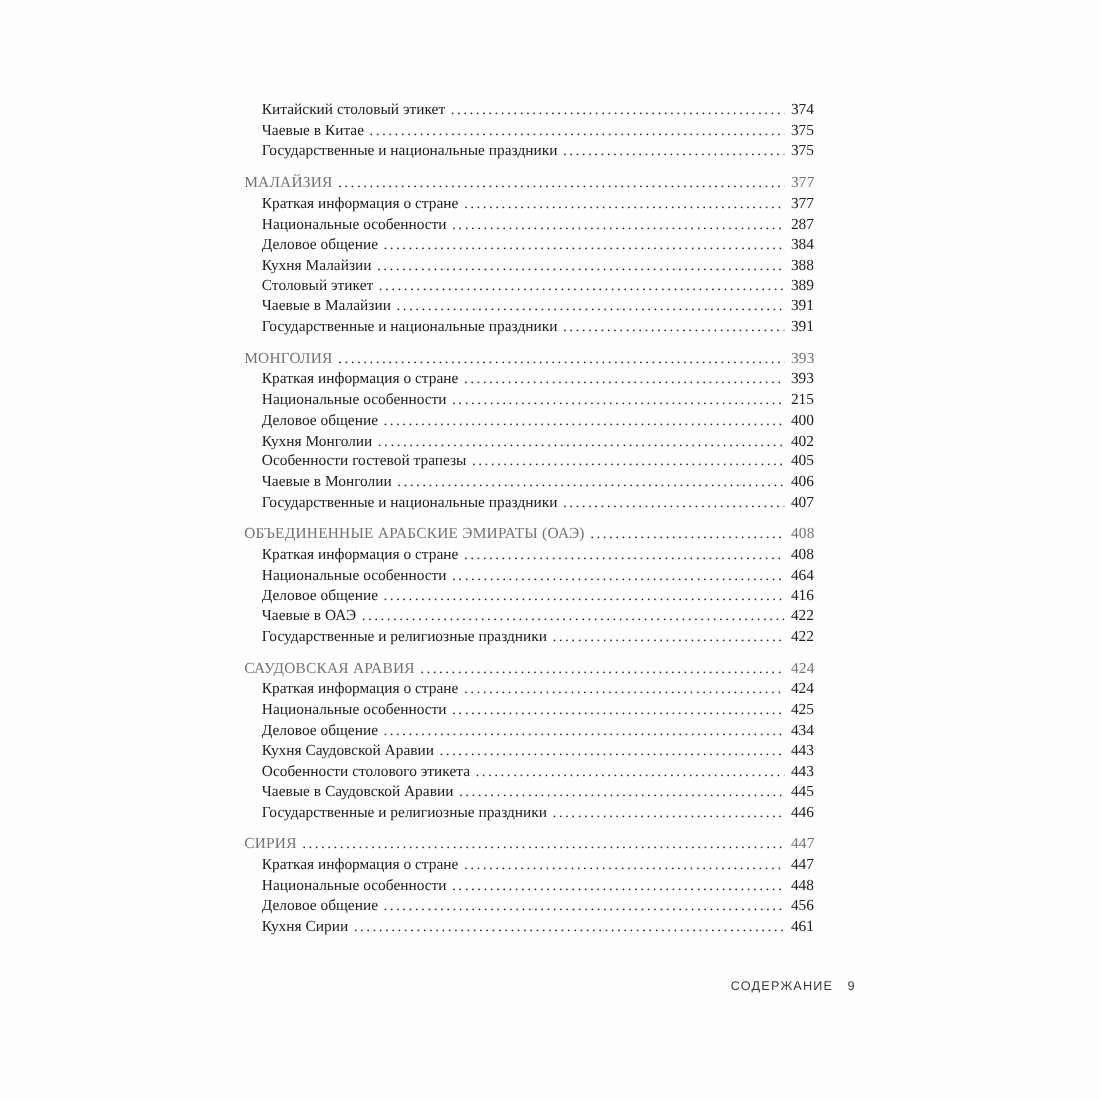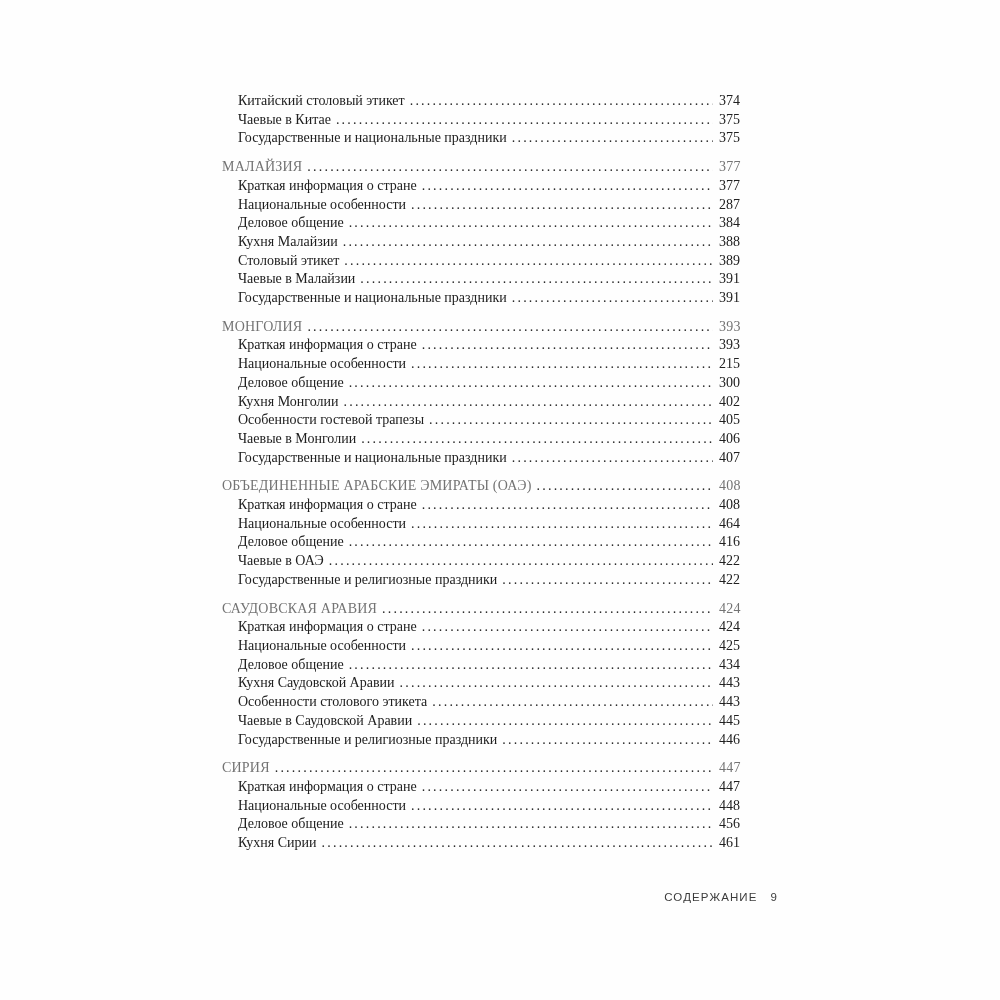--- a/index.html
+++ b/index.html
@@ -171,21 +171,21 @@
 
   <div class="row entry">
     <span class="label">Национальные особенности</span>
     <span class="dots"></span>
     <span class="pagenum">215</span>
   </div>
 
   <div class="row entry">
     <span class="label">Деловое общение</span>
     <span class="dots"></span>
-    <span class="pagenum">300</span>
+    <span class="pagenum">400</span>
   </div>
 
   <div class="row entry">
     <span class="label">Кухня Монголии</span>
     <span class="dots"></span>
     <span class="pagenum">402</span>
   </div>
 
   <div class="row entry">
     <span class="label">Особенности гостевой трапезы</span>

